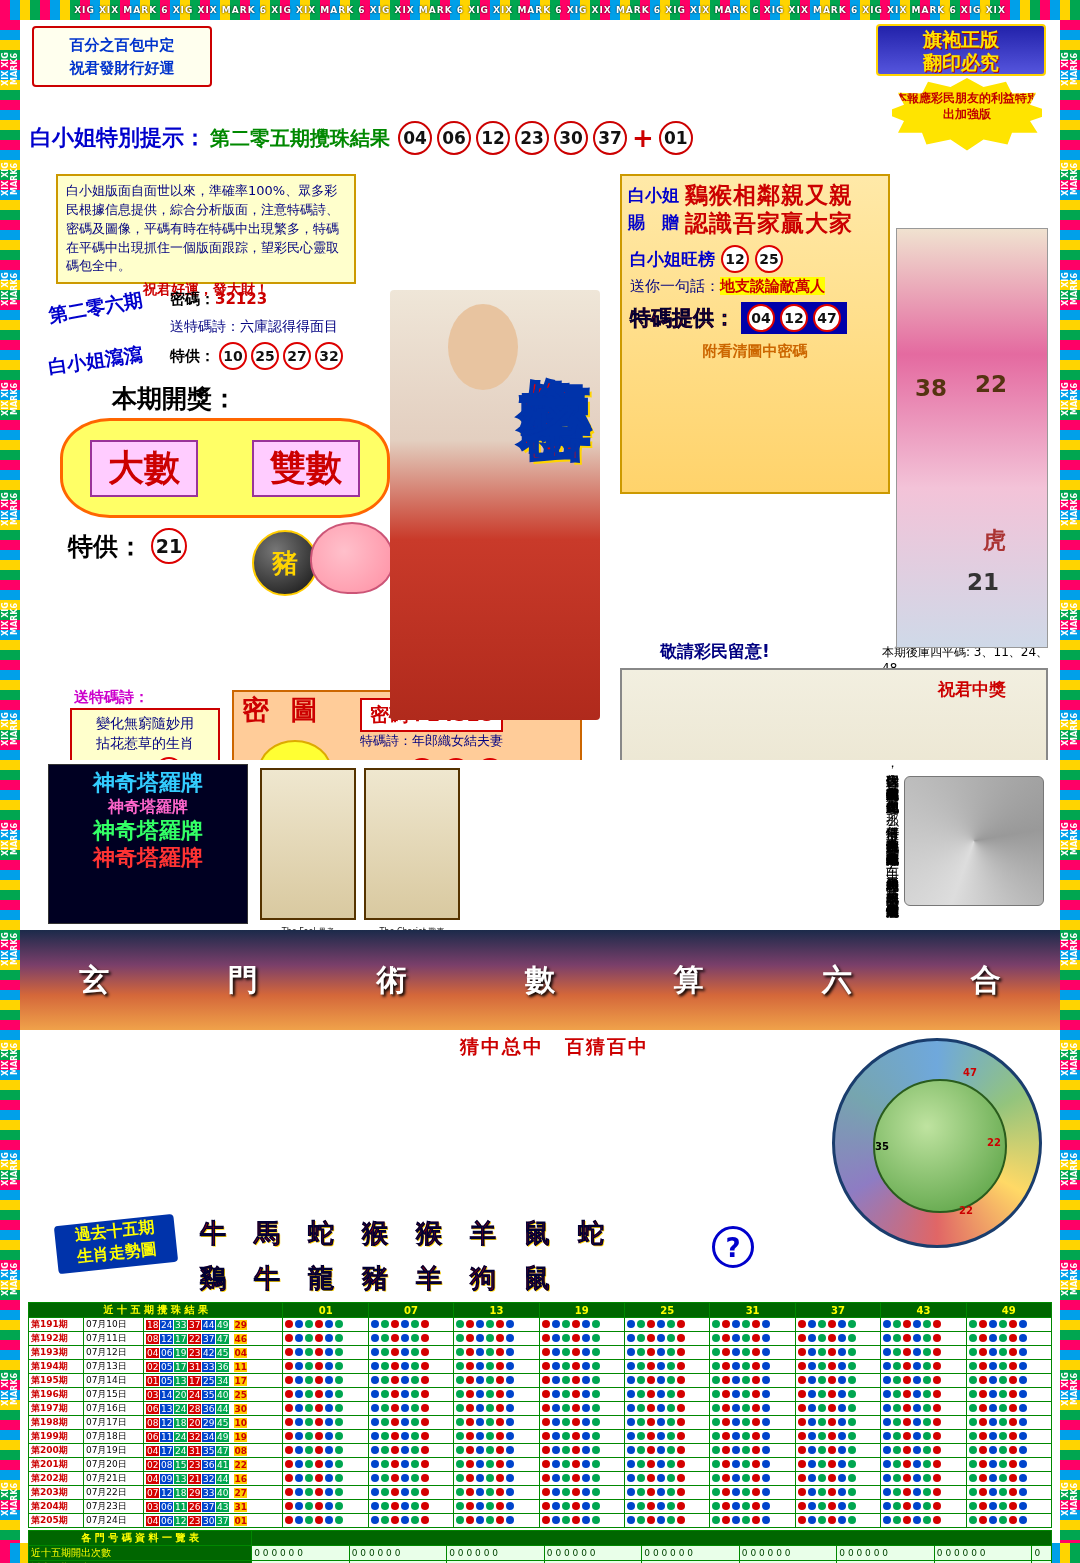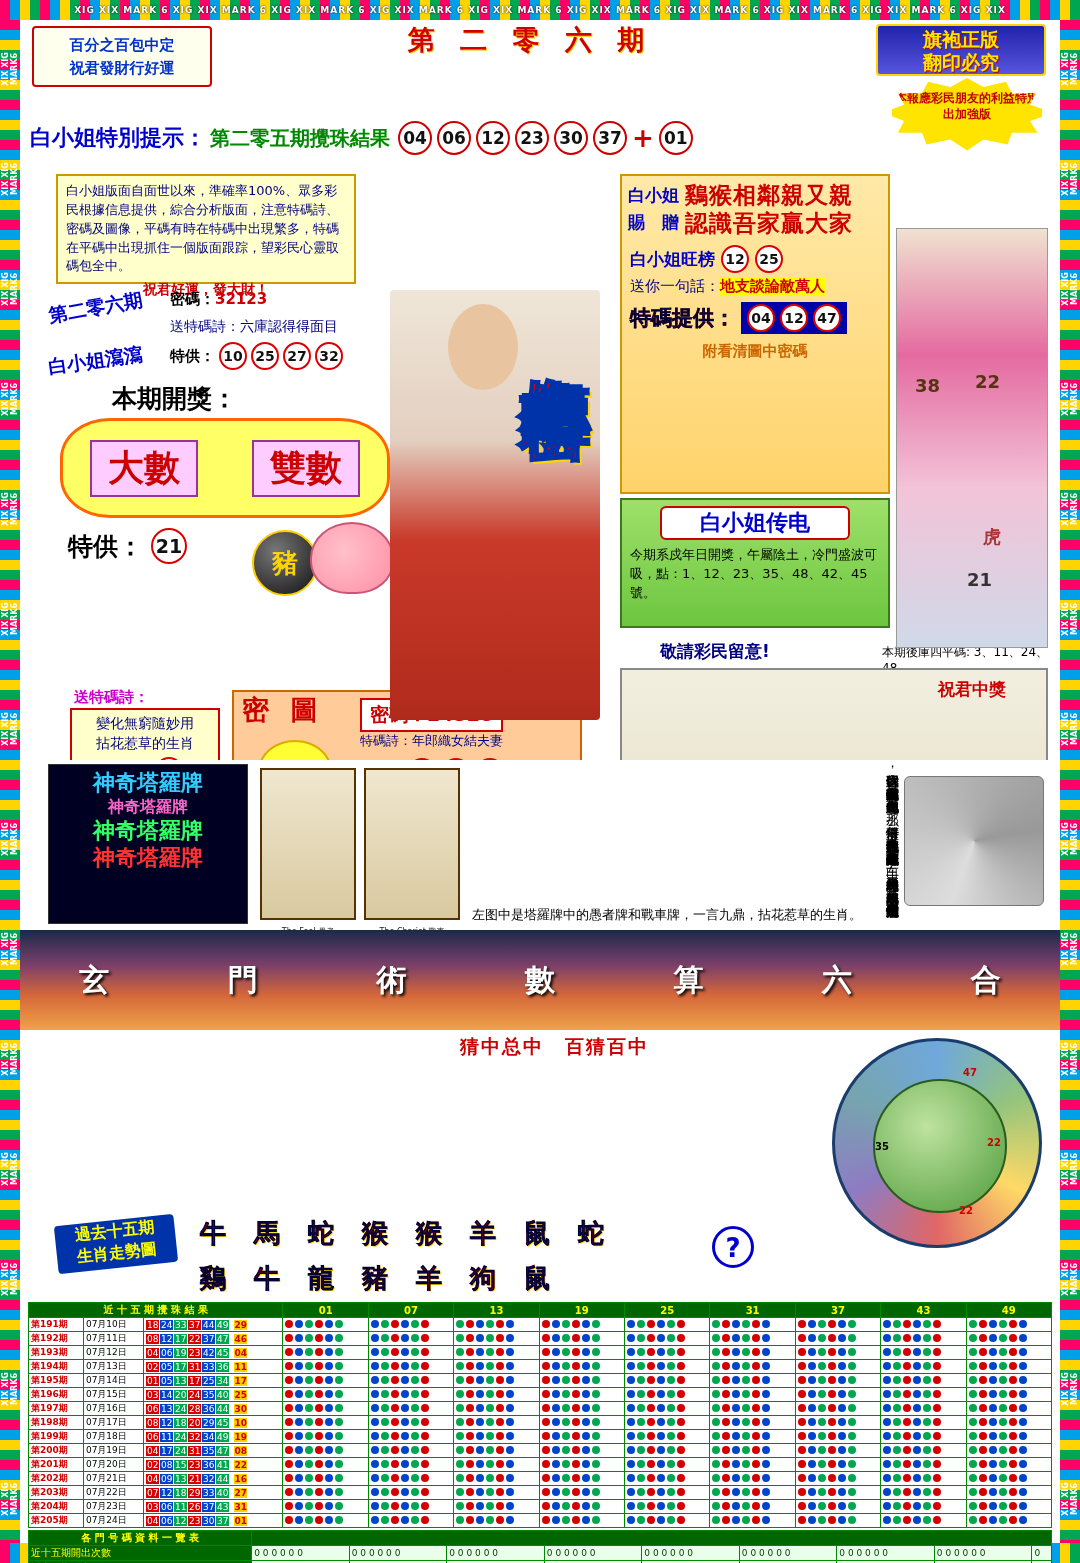--- a/index.html
+++ b/index.html
@@ -242,21 +242,21 @@
   }
   .green-box .tx { font-size: 13px; color: #000; line-height: 1.45; padding: 2px 8px; }
   .jingqing { position: absolute; left: 640px; top: 470px; font-size: 17px; font-weight: bold; color: #000080; }
   .pingma { position: absolute; left: 862px; top: 474px; font-size: 12px; color: #000; }
   .model-photo {
     position: absolute; left: 876px; top: 58px; width: 152px; height: 420px;
     background: linear-gradient(180deg,#f0e2d0 0%,#e46aa0 30%,#f3c3d8 62%,#cfd9e8 100%);
     border: 1px solid #999;
   }
   .model-photo .num {
-    position: absolute; color: #553311; font-weight: bold; font-size: 18px;
+    position: absolute; color: #553311; font-weight: bold; font-size: 23px;
   }
   .scene-photo {
     position: absolute; left: 600px; top: 498px; width: 428px; height: 190px;
     background: linear-gradient(180deg,#f2efe0,#e7e0c8);
     border: 2px solid #888;
   }
   .scene-photo .zhu { position: absolute; right: 40px; top: 8px; font-size: 17px; font-weight: bold; color: #cc0000; }
   
   .tarot { position: relative; height: 170px; background: #ffffff; }
   .tarot-neon {
@@ -399,21 +399,20 @@
 
   <div class="content">
 
     <div class="header">
       <div class="hdr-left">
         <div>百分之百包中定</div>
         <div>祝君發財行好運</div>
       </div>
 
       <div class="hdr-title-wrap">
-        <div class="hdr-issue">第 二 零 六 期</div>
       </div>
 
       <div class="hdr-right">
         <div>旗袍正版</div>
         <div>翻印必究</div>
       </div>
       <div class="starburst">本報應彩民朋友的利益特別出加強版</div>
 
       <div class="hdr-hint">
         <span class="lbl">白小姐特別提示：</span>
@@ -525,24 +524,20 @@
           <span class="l">特碼提供：</span>
           <span class="bluebox">
             <span class="ball-sm">04</span>
             <span class="ball-sm">12</span>
             <span class="ball-sm">47</span>
           </span>
         </div>
         <div class="rp-note">附看清圖中密碼</div>
       </div>
 
-      <div class="green-box">
-        <div class="hd">白小姐传电</div>
-        <div class="tx">今期系戍年日開獎，午屬陰土，冷門盛波可吸，點：1、12、23、35、48、42、45號。</div>
-      </div>
 
       <div class="jingqing">敬請彩民留意!</div>
       <div class="pingma">本期後庫四平碼: 3、11、24、48</div>
 
       <div class="model-photo">
         <span class="num" style="left:18px;top:146px;">38</span>
         <span class="num" style="left:78px;top:142px;">22</span>
         <span class="num" style="left:70px;top:340px;color:#333;">21</span>
         <span class="num" style="left:86px;top:296px;color:#a33;">虎</span>
       </div>
@@ -561,21 +556,20 @@
       </div>
       <div class="cards">
         <div class="card">
             <div class="cap">The Fool 愚者</div>
           </div>
         <div class="card">
             <div class="cap">The Chariot 戰車</div>
           </div>
       </div>
       <div class="tarot-text">这张牌告诉我们，在梦中我们对发生之事的判断力都是较为迟钝的，但在现实中却也总是如此，那么，对待任何事情，我们都可是会跳过许多人自己哦！战车部份停在陆地武士前面有两个单身人画面，一车一白，正好和黑白二色的杵子相对应，战车代表着的是巨蟹座，便是学习运用理智来控制或锻炼感情。</div>
-      <div class="tarot-caption">左图中是塔羅牌中的愚者牌和戰車牌，一言九鼎，拈花惹草的生肖。</div>
       <div class="fan-cards"></div>
     </div>
 
     <div class="sunset">
       <div class="sunset-text">
         <span>玄</span>
         <span>門</span>
         <span>術</span>
         <span>數</span>
         <span>算</span>

